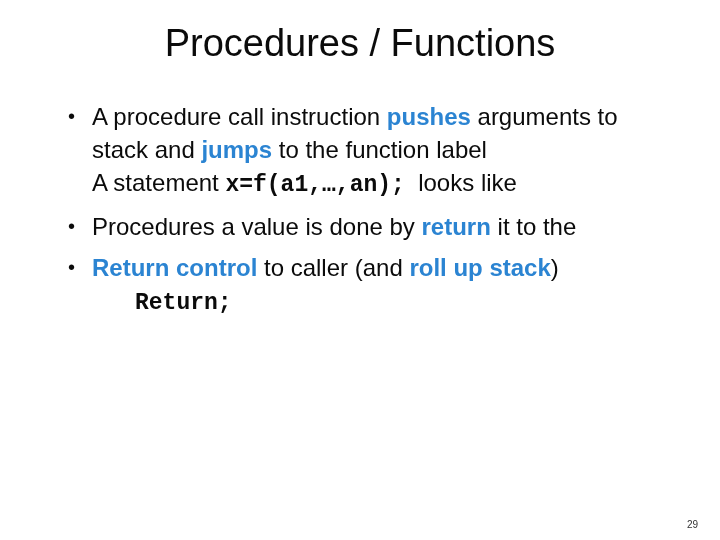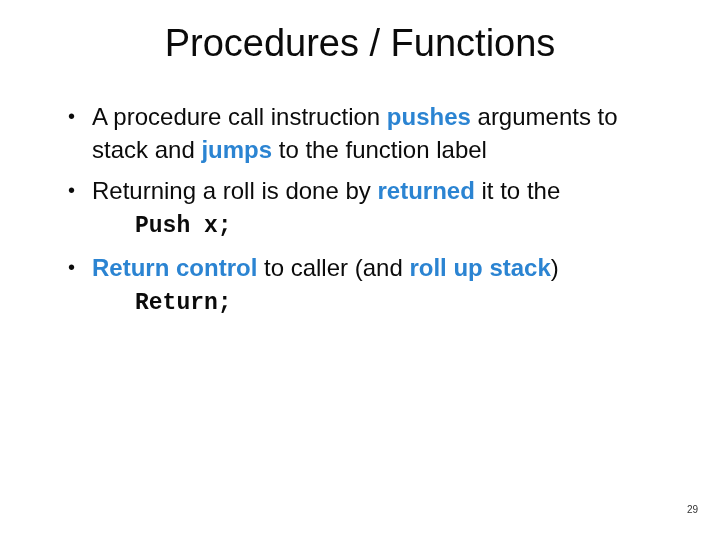--- a/index.html
+++ b/index.html
@@ -69,43 +69,43 @@
   }
   .run-code {
     font-family: "Liberation Mono", "DejaVu Sans Mono", monospace;
     font-weight: 700;
     font-size: 23px;
     color: var(--text, #000000);
   }
   .page-number {
     position: absolute;
     right: 22px;
-    bottom: 25px;
+    bottom: 10px;
     font-size: 10px;
     color: #333333;
   }
 </style>
 </head>
 <body>
 
 <div class="slide">
   <h1 class="title">Procedures / Functions</h1>
   <div class="body" id="slide-body">
       <div class="paragraph">
         <span class="bullet">•</span>
         <div class="lines">
           <div class="line"><span class="run-plain">A procedure call instruction </span><span class="run-accent">pushes</span><span class="run-plain"> arguments to</span></div>
           <div class="line"><span class="run-plain">stack and </span><span class="run-accent">jumps</span><span class="run-plain"> to the function label</span></div>
+          <div class="line"><span class="run-plain">A statement </span><span class="run-code">x=f(a1,…,an);</span><span class="run-plain">  looks like</span></div>
         </div>
       </div>
       <div class="paragraph">
         <span class="bullet">•</span>
         <div class="lines">
-          <div class="line"><span class="run-plain">Returning a roll is done by </span><span class="run-accent">returned</span><span class="run-plain"> it to the</span></div>
-          <div class="line code-indent"><span class="run-code">Push x;</span></div>
+          <div class="line"><span class="run-plain">Procedures a value is done by </span><span class="run-accent">return</span><span class="run-plain"> it to the</span></div>
         </div>
       </div>
       <div class="paragraph">
         <span class="bullet">•</span>
         <div class="lines">
           <div class="line"><span class="run-accent">Return control</span><span class="run-plain"> to caller (and </span><span class="run-accent">roll up stack</span><span class="run-plain">)</span></div>
           <div class="line code-indent"><span class="run-code">Return;</span></div>
         </div>
       </div>
     </div>

